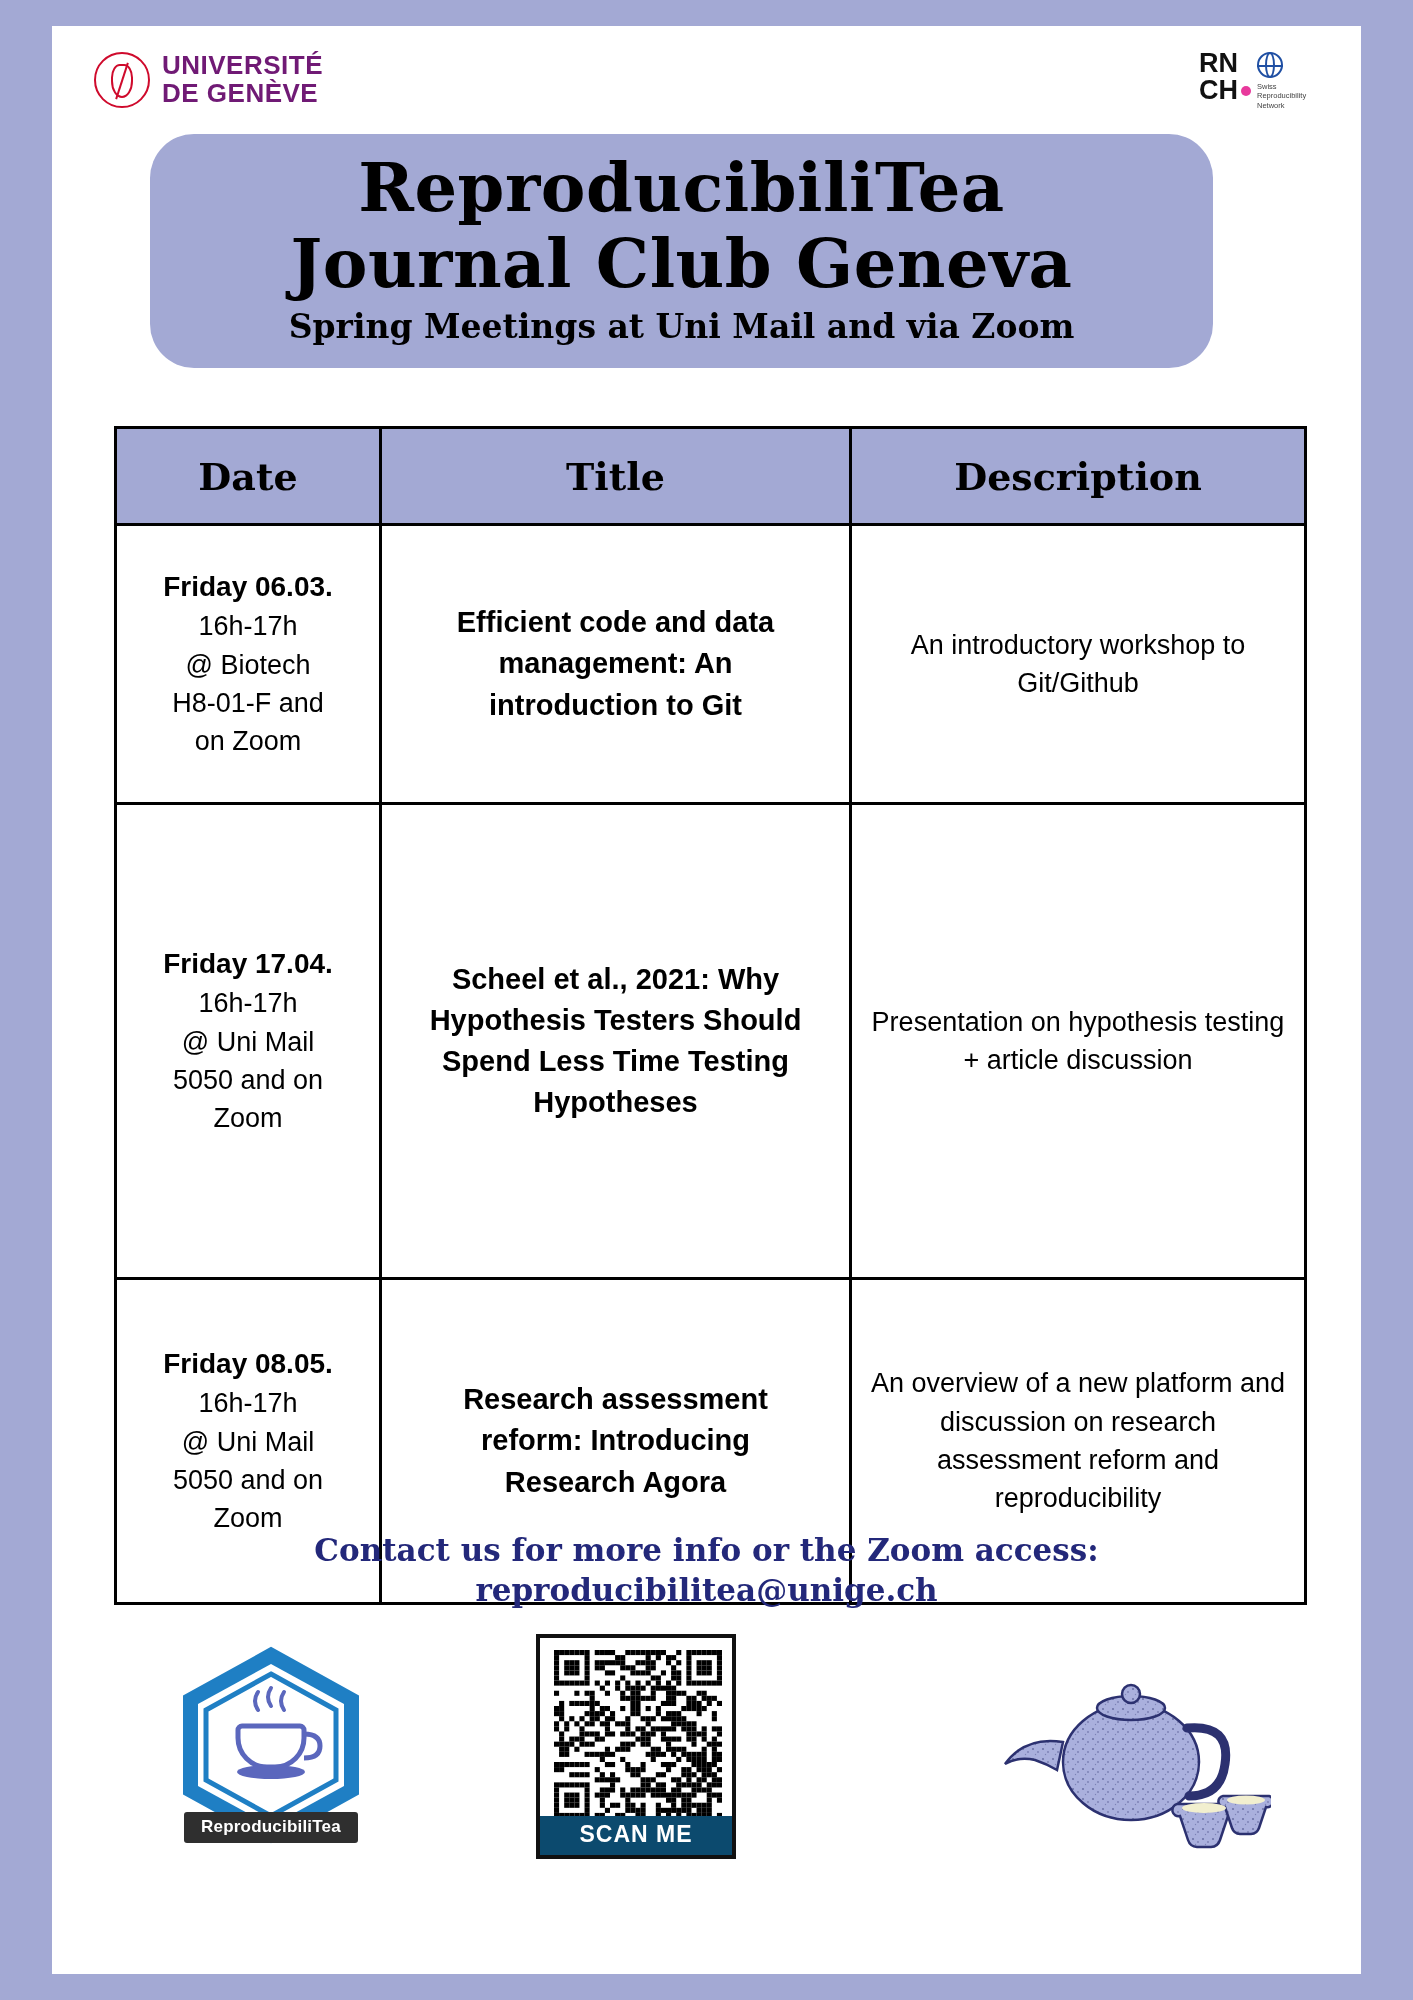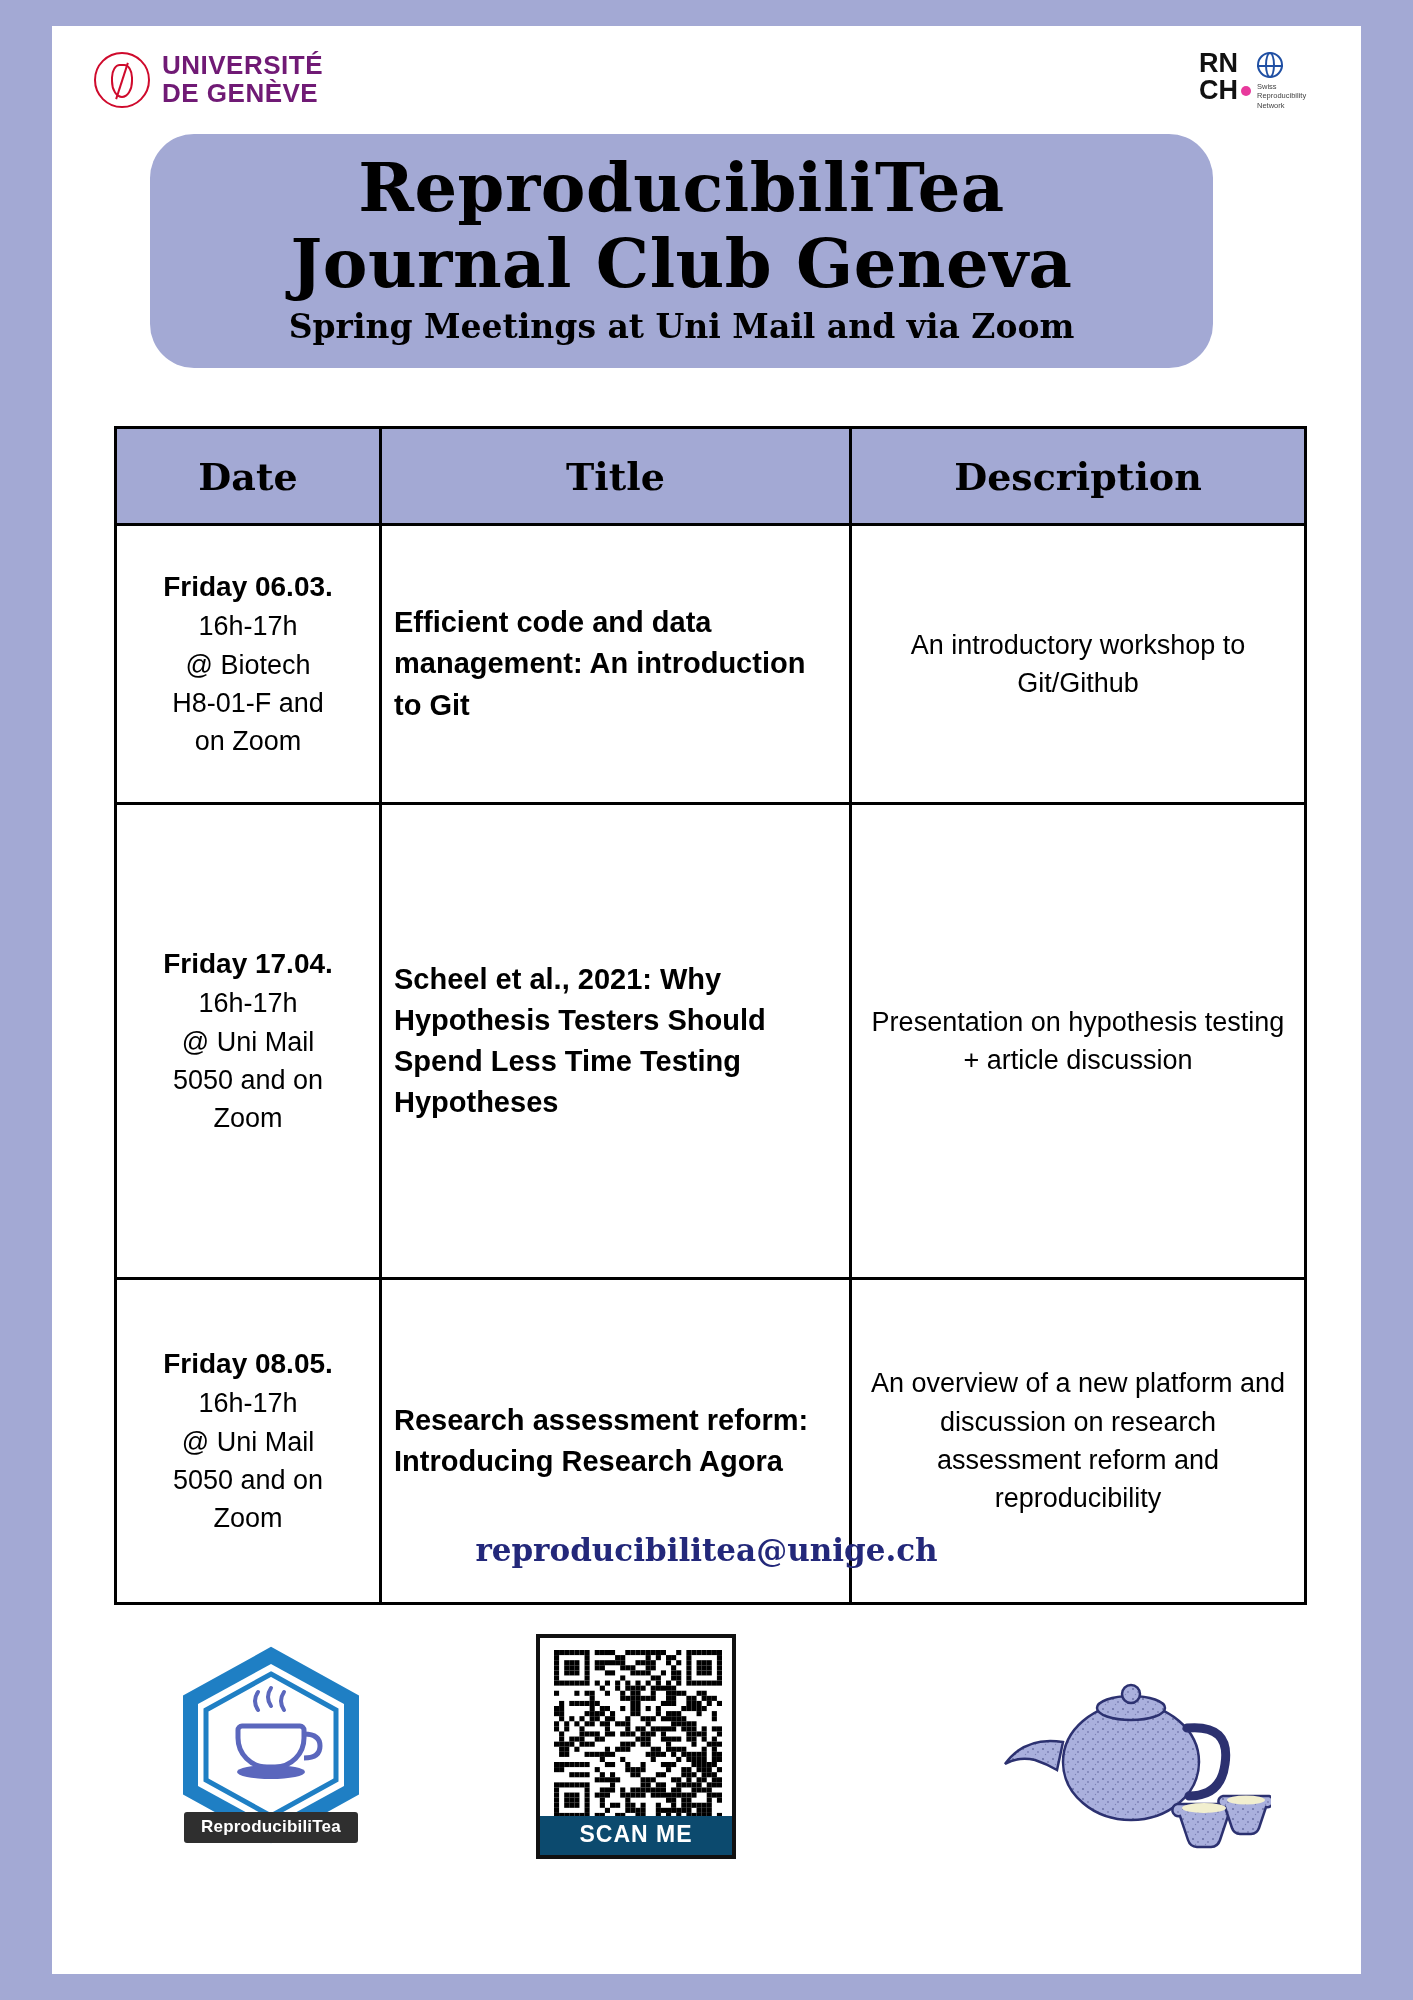--- a/index.html
+++ b/index.html
@@ -193,24 +193,25 @@
     text-align: center;
     font-size: 27px;
     line-height: 1.42;
     padding: 16px 10px;
   }
   td.date-cell .dline1 {
     font-weight: bold;
     font-size: 28px;
   }
   td.title-cell {
+    text-align: center;
     font-weight: bold;
     font-size: 29px;
     line-height: 1.42;
-    padding: 14px 12px;
+    padding: 14px 30px;
   }
   td.desc-cell {
     text-align: center;
     font-size: 27px;
     line-height: 1.42;
     padding: 14px 18px;
   }
   tr.row-0 td { height: 244px; }
   tr.row-1 td { height: 440px; }
   tr.row-2 td { height: 290px; }
@@ -386,20 +387,21 @@
               <div>Zoom</div>
             </div>
         </td>
         <td class="title-cell">Research assessment reform: Introducing Research Agora</td>
         <td class="desc-cell">An overview of a new platform and discussion on research assessment reform and reproducibility</td>
       </tr>
     </tbody>
   </table>
 
   <div class="contact">
+    <div>Contact us for more info or the Zoom access:</div>
     <div>reproducibilitea@unige.ch</div>
   </div>
 
   <div class="footer">
 
     <div class="badge">
       <svg class="hex-outer" viewBox="0 0 198 205">
         <polygon points="99,4 186,52 186,150 99,198 12,150 12,52" fill="#1f7fc4" stroke="#1f7fc4" stroke-width="2"></polygon>
         <polygon points="99,20 172,60 172,142 99,182 26,142 26,60" fill="#ffffff"></polygon>
         <polygon points="99,30 164,66 164,136 99,172 34,136 34,66" fill="none" stroke="#1f7fc4" stroke-width="5"></polygon>

